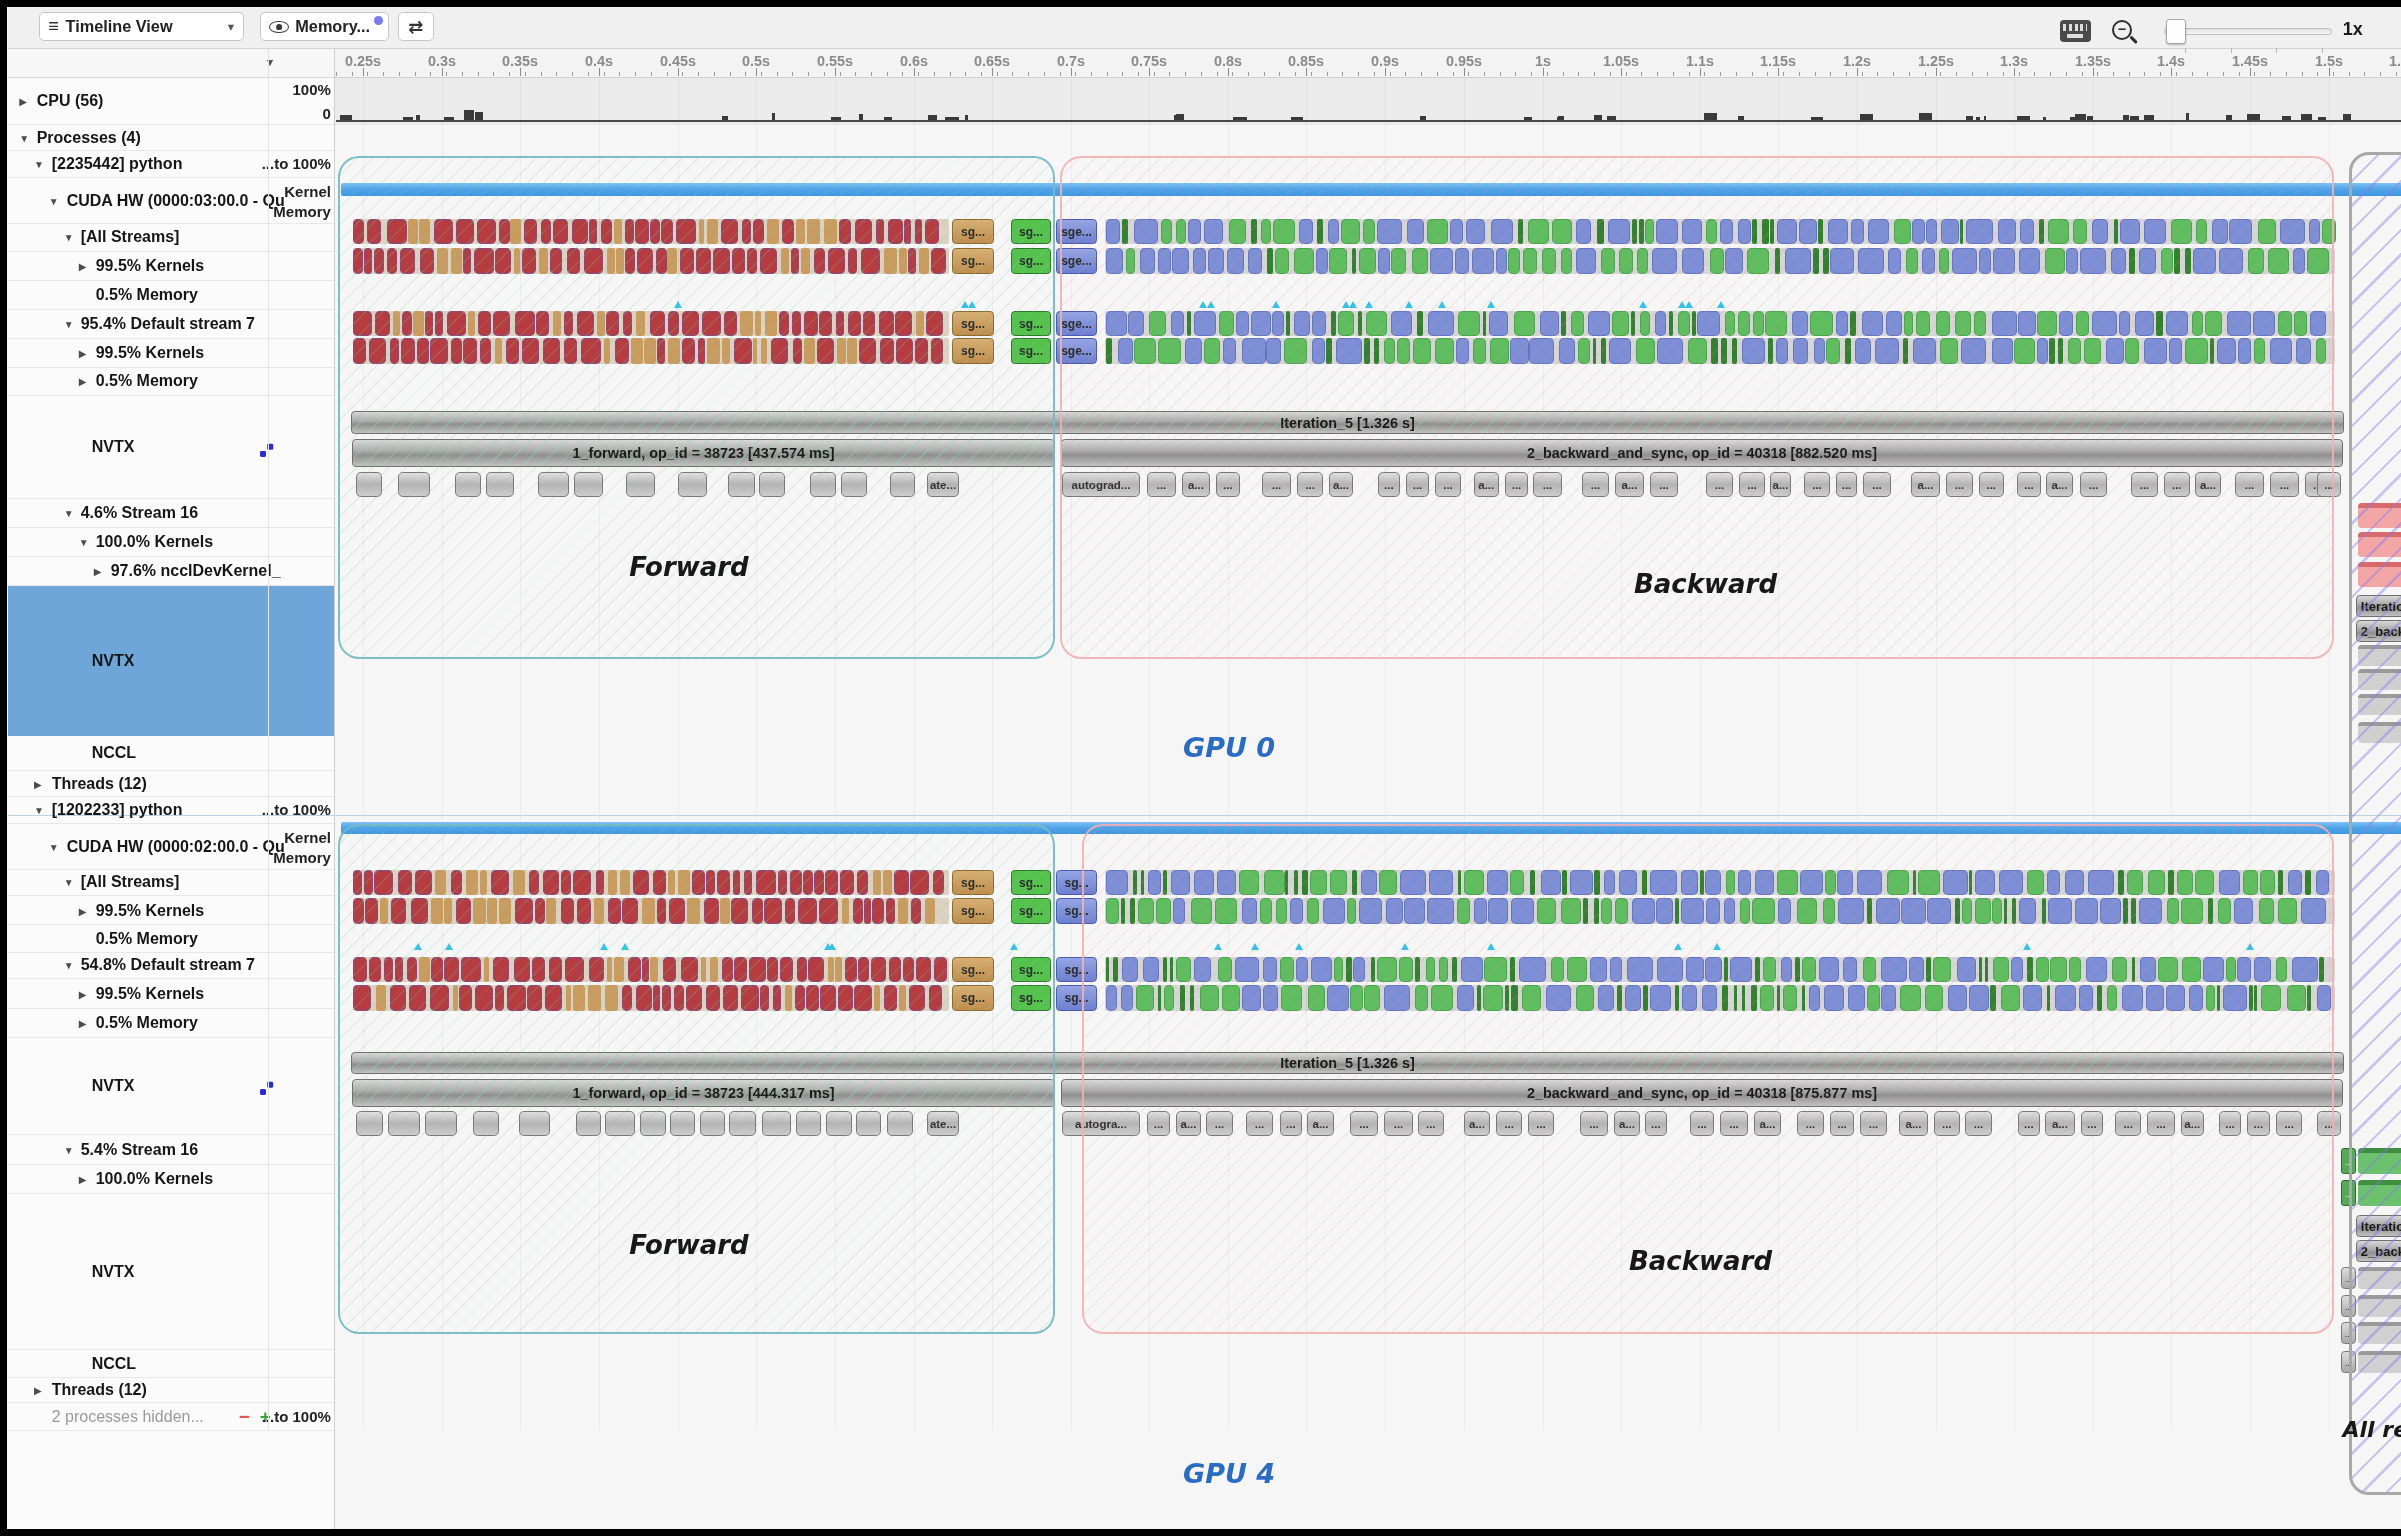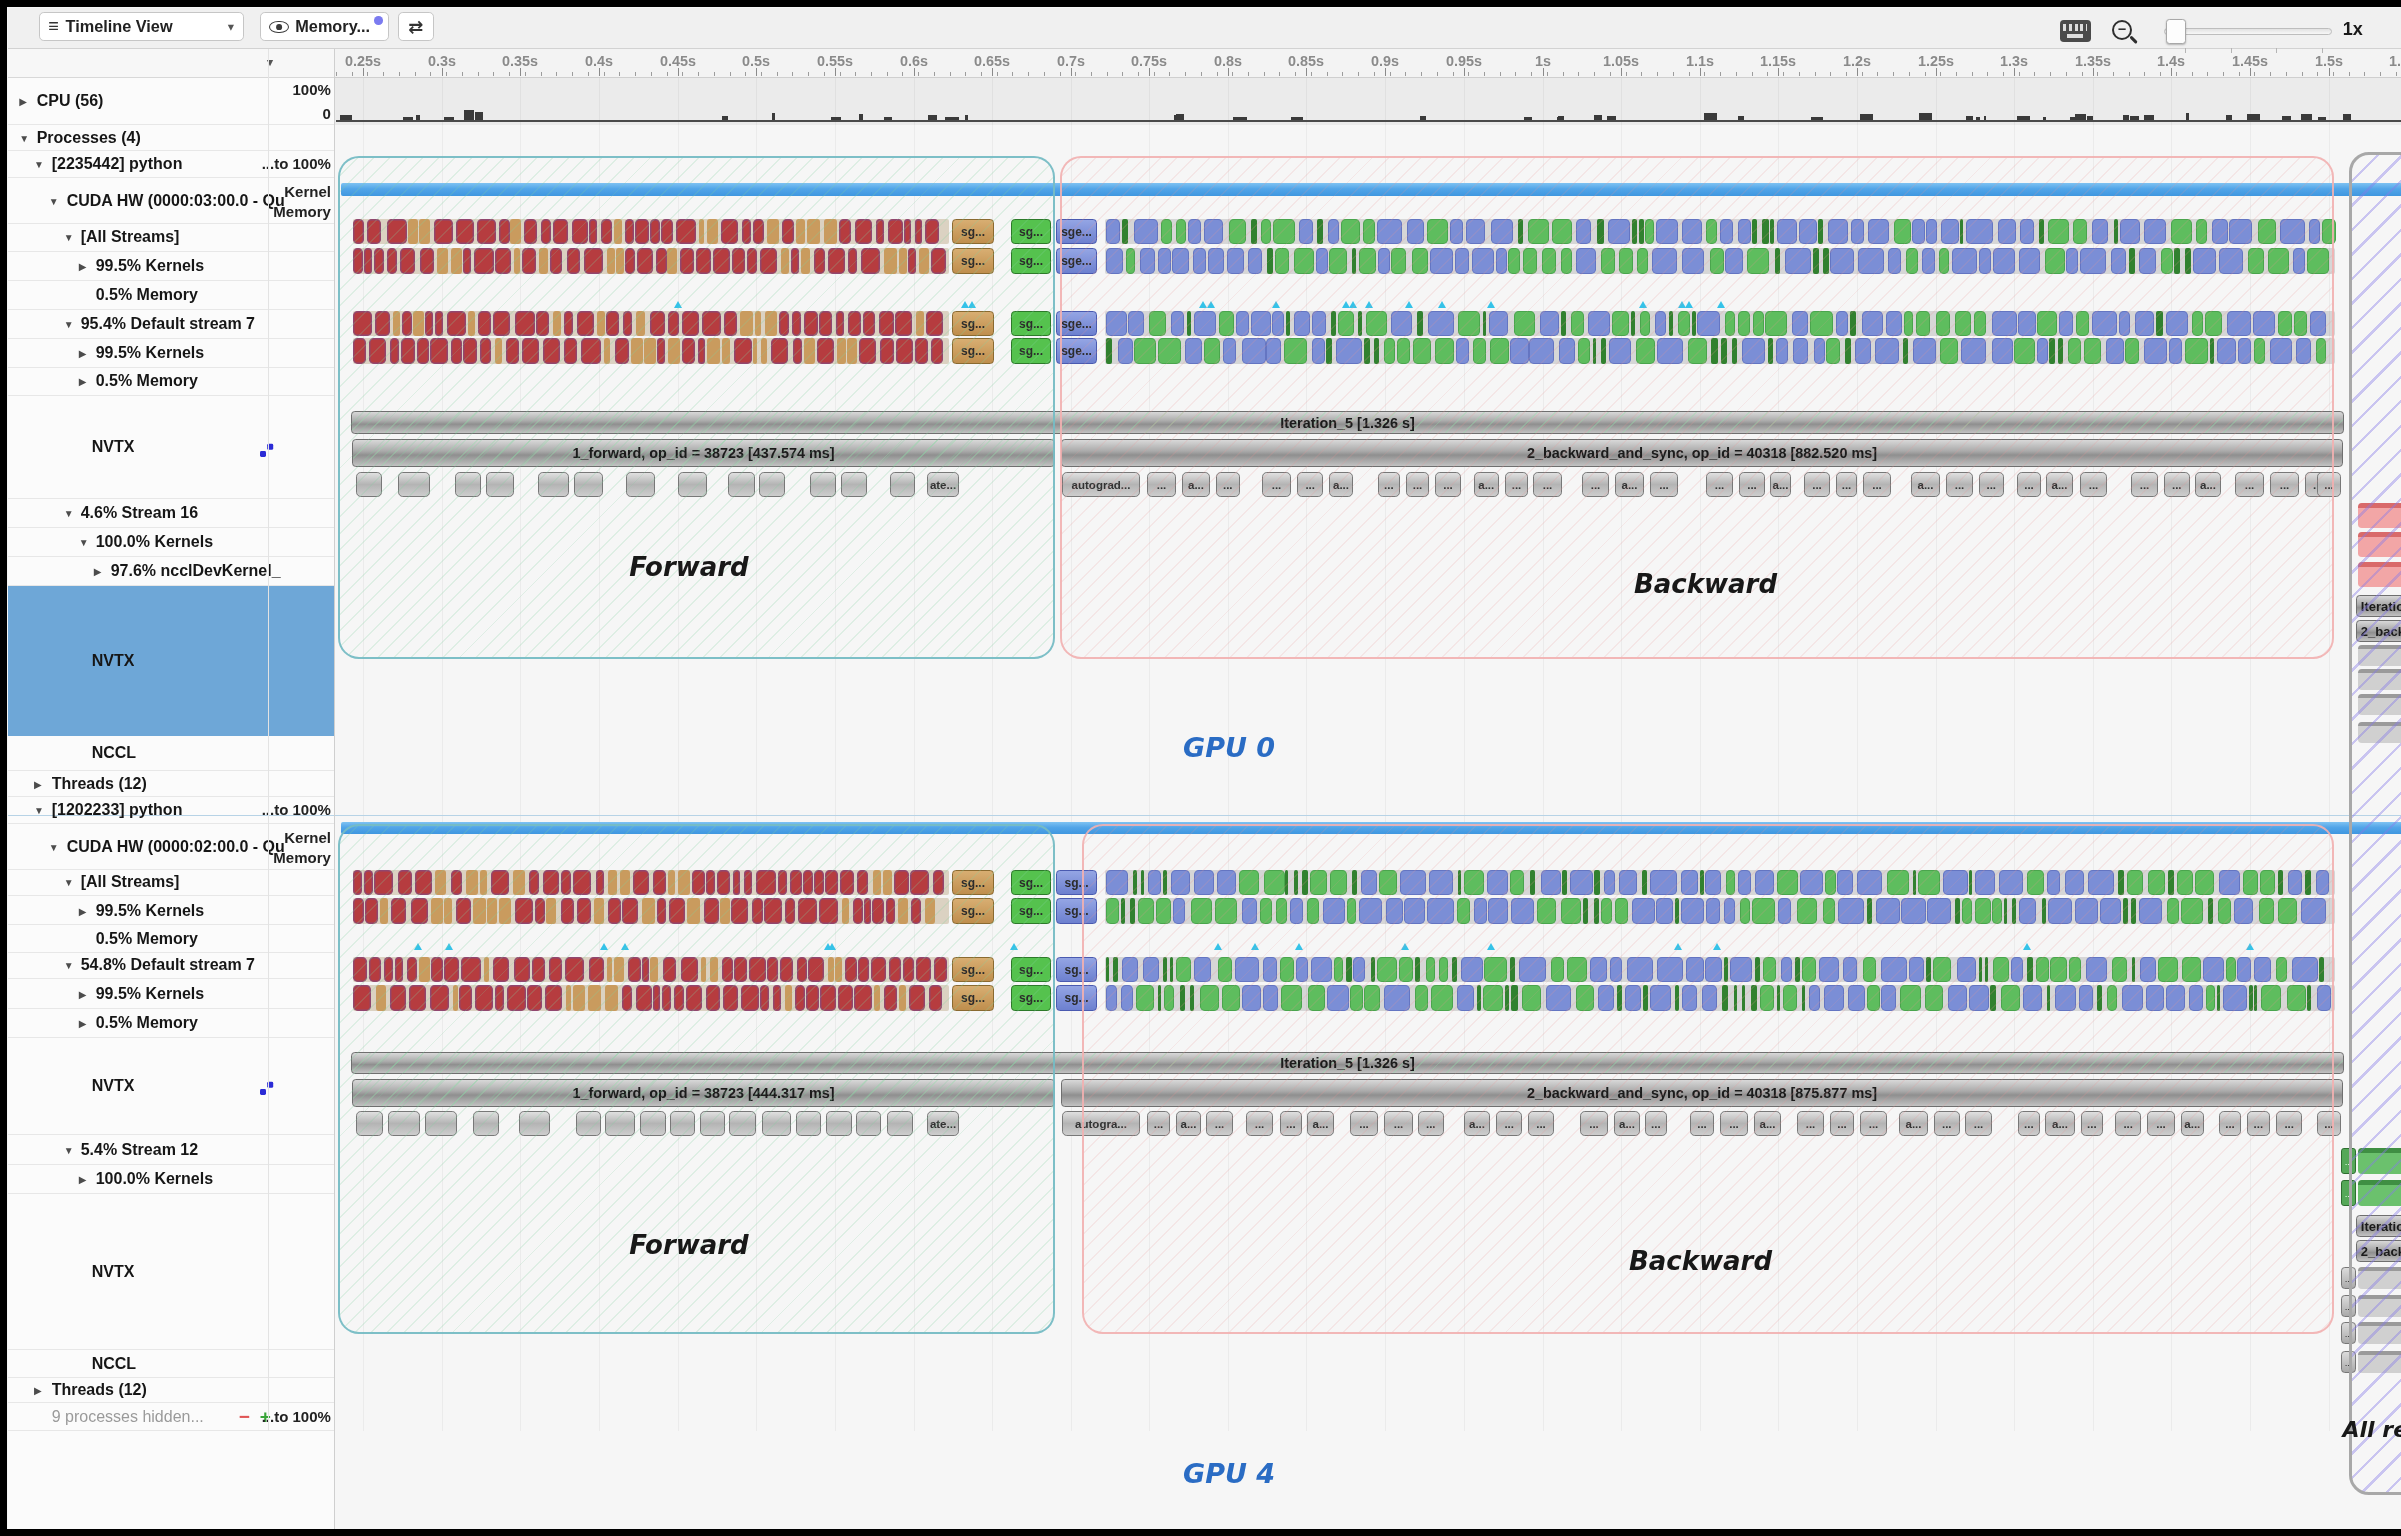--- a/index.html
+++ b/index.html
@@ -1370,38 +1370,38 @@
     <div class="srow" style="position: absolute; top: 1009px; height: 29px;">
       <div class="tri" style="position: absolute; left: 71px;">▶</div>
       <div class="slabel" style="position: absolute; left: 88px;">0.5% Memory</div>
     </div>
     <div class="srow" style="position: absolute; top: 1037px; height: 98px;">
       <div class="slabel" style="position: absolute; left: 84px;">NVTX</div>
       <div class="linkicon" style="position: absolute; top: 52px;"></div>
     </div>
     <div class="srow" style="position: absolute; top: 1136px; height: 29px;">
       <div class="tri" style="position: absolute; left: 56px;">▼</div>
-      <div class="slabel" style="position: absolute; left: 73px;">5.4% Stream 12</div>
+      <div class="slabel" style="position: absolute; left: 73px;">5.4% Stream 16</div>
     </div>
     <div class="srow" style="position: absolute; top: 1165px; height: 29px;">
       <div class="tri" style="position: absolute; left: 71px;">▶</div>
       <div class="slabel" style="position: absolute; left: 88px;">100.0% Kernels</div>
     </div>
     <div class="srow" style="position: absolute; top: 1194px; height: 156px;">
       <div class="slabel" style="position: absolute; left: 84px;">NVTX</div>
     </div>
     <div class="srow" style="position: absolute; top: 1350px; height: 28px;">
       <div class="slabel" style="position: absolute; left: 84px;">NCCL</div>
     </div>
     <div class="srow" style="position: absolute; top: 1377px; height: 26.4px;">
       <div class="tri" style="position: absolute; left: 26.4px;">▶</div>
       <div class="slabel" style="position: absolute; left: 44px;">Threads (12)</div>
     </div>
     <div class="srow muted" style="position: absolute; top: 1404px; height: 27px;">
-      <div class="slabel" style="position: absolute; left: 44px;">9 processes hidden...</div>
+      <div class="slabel" style="position: absolute; left: 44px;">2 processes hidden...</div>
       <div class="pm" style="position: absolute; left: 231px; color: rgb(224, 85, 85);">−</div>
       <div class="pm" style="position: absolute; left: 252px; color: rgb(58, 165, 58);">+</div>
       <div class="vtext" style="position: absolute; top: 4.3px;">...to 100%</div>
     </div>
   </div>
 
 <div class="annbox ann-fwd" style="left:338px;top:156px;width:717px;height:503px;"></div>
 <div class="annbox ann-bwd" style="left:1060px;top:156px;width:1274px;height:503px;"></div>
 <div class="annbox ann-fwd" style="left:338px;top:824px;width:717px;height:510px;"></div>
 <div class="annbox ann-bwd" style="left:1082px;top:824px;width:1252px;height:510px;"></div>

